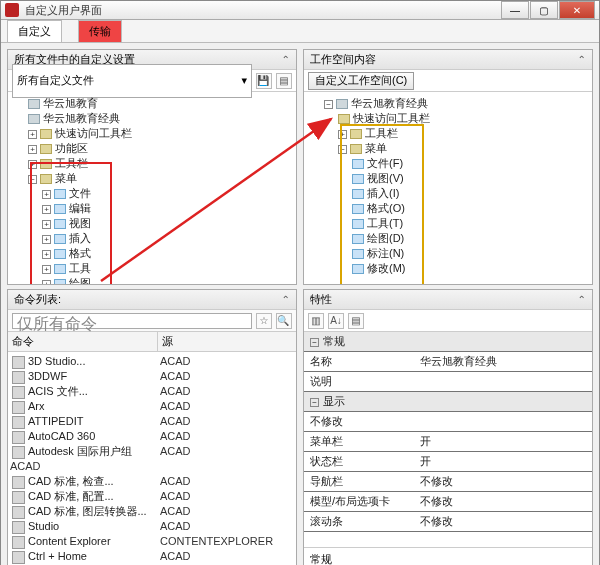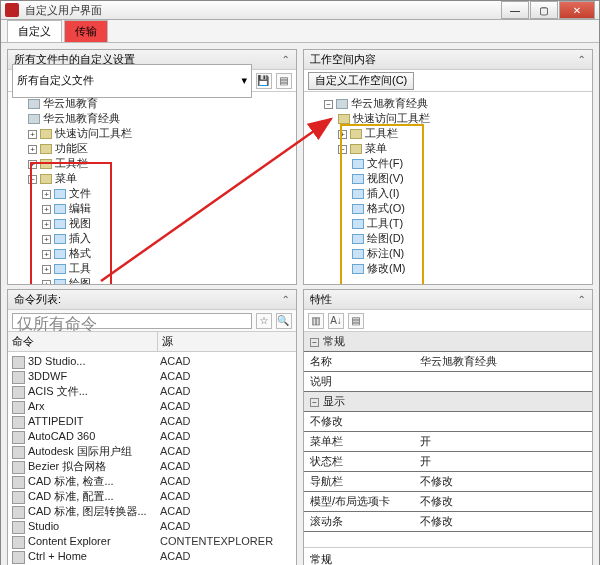--- a/index.html
+++ b/index.html
@@ -3,21 +3,21 @@
 <meta charset="utf-8">
 <style>
 * { box-sizing: border-box; margin: 0; padding: 0; font-family: "Microsoft YaHei", SimSun, sans-serif; }
 body { background: #ccc; width: 600px; height: 565px; overflow: hidden; }
 .window { width: 600px; height: 565px; background: #f0f0f0; border: 1px solid #888; display: flex; flex-direction: column; position: relative; }
 .titlebar { height: 26px; background: linear-gradient(#fdfdfd,#e8e8e8); display: flex; align-items: center; padding: 0 4px; border-bottom: 1px solid #aaa; }
 .titlebar .icon { width: 14px; height: 14px; background: #b22; border-radius: 2px; margin-right: 6px; }
 .titlebar .title { font-size: 11px; flex: 1; color: #333; }
 .winbtn { width: 28px; height: 18px; margin-left: 1px; border: 1px solid #aaa; background: linear-gradient(#fdfdfd,#e3e3e3); display: inline-flex; align-items: center; justify-content: center; font-size: 10px; }
 .winbtn.close { background: linear-gradient(#e06a5a,#c4402e); color: #fff; width: 36px; }
-.tabs { height: 24px; background: #f4f4f4; border-bottom: 1px solid #bbb; display: flex; align-items: flex-end; padding-left: 6px; gap: 2px; }
+.tabs { height: 24px; background: #f4f4f4; border-bottom: 1px solid #bbb; display: flex; align-items: flex-end; padding-left: 6px; gap: 16px; }
 .tab { font-size: 11px; padding: 3px 10px; border: 1px solid #bbb; border-bottom: none; background: #ef4444; }
 .tab.active { background: #fff; }
 .content { flex: 1; display: flex; padding: 6px; gap: 6px; background: #f0f0f0; }
 .col { display: flex; flex-direction: column; gap: 4px; }
 .col.left { width: 290px; }
 .col.right { flex: 1; }
 .panel { border: 1px solid #aaa; background: #fff; display: flex; flex-direction: column; }
 .panel-hdr { height: 20px; background: linear-gradient(#f4f4f4,#e4e4e4); border-bottom: 1px solid #ccc; font-size: 11px; padding: 0 6px; display: flex; align-items: center; justify-content: space-between; }
 .panel-hdr .caret { font-size: 10px; color: #555; }
 .panel-body { flex: 1; overflow: auto; font-size: 11px; color: #222; position: relative; }
@@ -152,21 +152,20 @@
             </div>
             <div class="cmd-row">
               <div class="c1">AutoCAD 360</div>
               <div class="c2">ACAD</div>
             </div>
             <div class="cmd-row">
               <div class="c1">Autodesk 国际用户组</div>
               <div class="c2">ACAD</div>
             </div>
             <div class="cmd-row">
-              <div class="c1">Bezier 拟合网格</div>
               <div class="c2">ACAD</div>
             </div>
             <div class="cmd-row">
               <div class="c1">CAD 标准, 检查...</div>
               <div class="c2">ACAD</div>
             </div>
             <div class="cmd-row">
               <div class="c1">CAD 标准, 配置...</div>
               <div class="c2">ACAD</div>
             </div>

